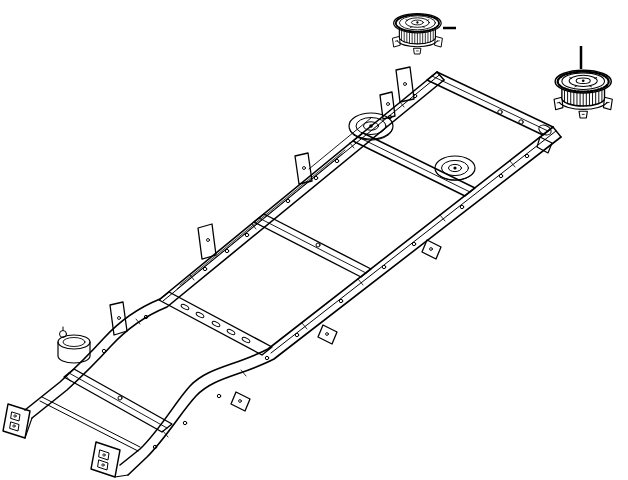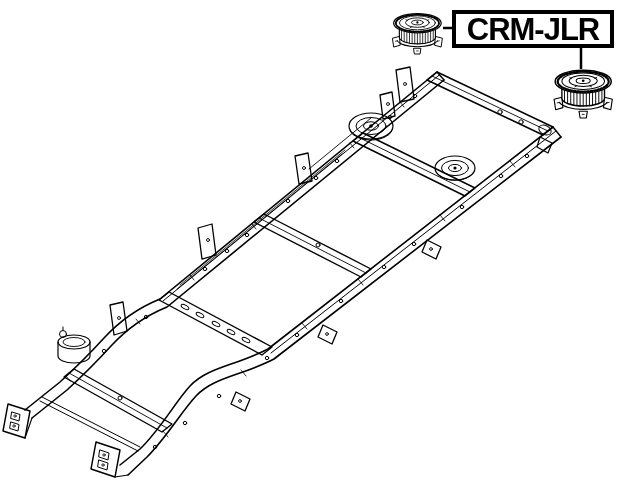--- a/index.html
+++ b/index.html
@@ -261,17 +261,14 @@
 
     <g stroke="#000000">
       <path d="M443,28 L456,28" stroke-width="2.5"></path>
       <path d="M581,46 L581,69" stroke-width="2.5"></path>
     </g>
 
     <use href="#part-bushing" xlink:href="#part-bushing" transform="translate(391,10) scale(0.88)"></use>
     <use href="#part-bushing" xlink:href="#part-bushing" transform="translate(552,66) scale(1.04)"></use>
   </svg>
 
-  <div class="part-code-box">
-    <span>CRM-JLR</span>
-  </div>
 
 </div>
 
 </body></html>

